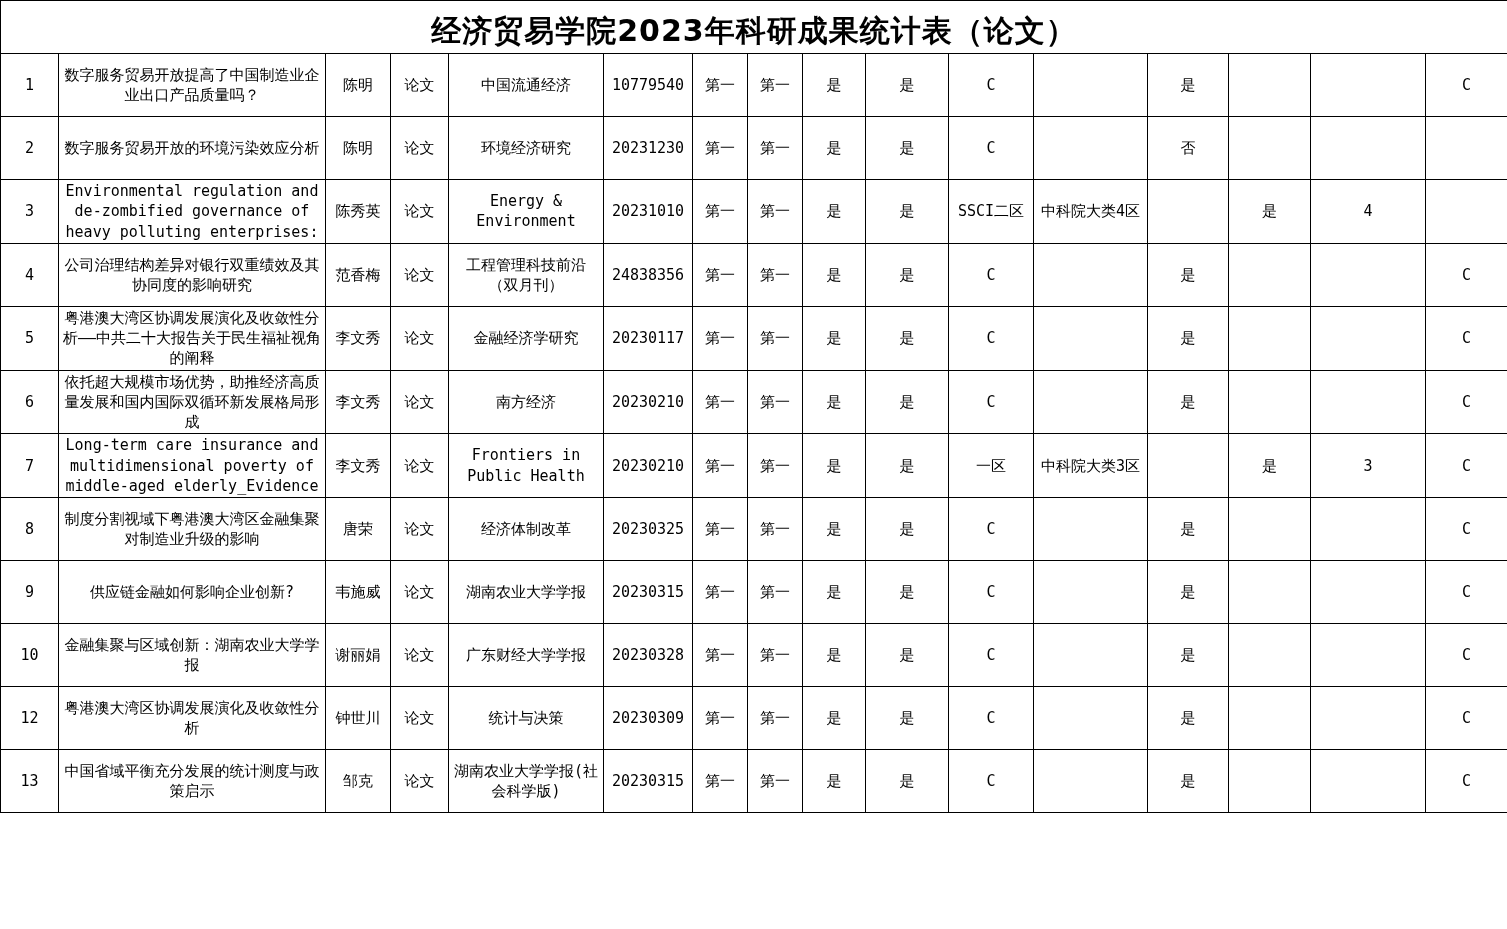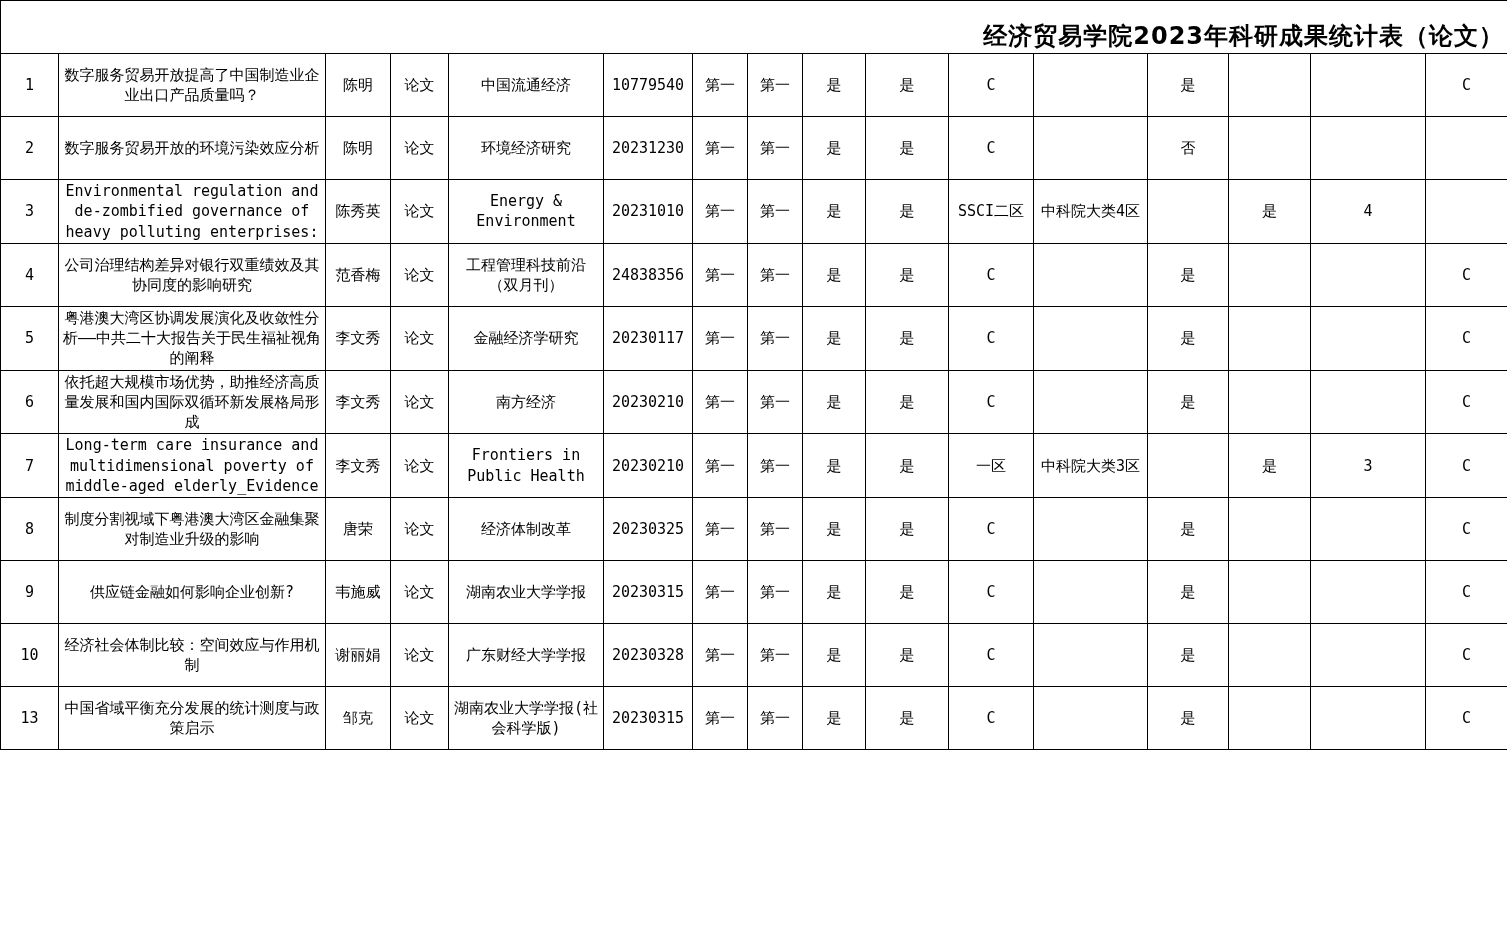--- a/index.html
+++ b/index.html
@@ -23,25 +23,24 @@
     border: 1.5px solid #000;
     text-align: center;
     vertical-align: middle;
     padding: 1px 3px;
     overflow: hidden;
     word-break: break-word;
   }
   .title-cell {
     font-family: "DejaVu Sans", sans-serif;
     font-weight: 700;
-    font-size: 24px;
+    font-size: 30px;
     height: 50px;
     vertical-align: bottom;
     letter-spacing: 1px;
-    text-align: right;
   }
   tr[data-name="header-row"] th {
     font-weight: 400;
     font-size: 15px;
     line-height: 1.25;
     height: 52px;
     padding: 1px 2px;
   }
   tbody td {
     font-size: 15px;
@@ -234,25 +233,43 @@
         <td data-name="table-cell">是</td>
         <td data-name="table-cell">C</td>
         <td data-name="table-cell"></td>
         <td data-name="table-cell">是</td>
         <td data-name="table-cell"></td>
         <td data-name="table-cell"></td>
         <td data-name="table-cell">C</td>
       </tr>
       <tr data-name="table-row">
         <td data-name="table-cell">10</td>
-        <td data-name="table-cell">经济社会体制比较：空间效应与作用机制</td>
+        <td data-name="table-cell">金融集聚与区域创新：湖南农业大学学报</td>
         <td data-name="table-cell">谢丽娟</td>
         <td data-name="table-cell">论文</td>
         <td data-name="table-cell">广东财经大学学报</td>
         <td data-name="table-cell">20230328</td>
+        <td data-name="table-cell">第一</td>
+        <td data-name="table-cell">第一</td>
+        <td data-name="table-cell">是</td>
+        <td data-name="table-cell">是</td>
+        <td data-name="table-cell">C</td>
+        <td data-name="table-cell"></td>
+        <td data-name="table-cell">是</td>
+        <td data-name="table-cell"></td>
+        <td data-name="table-cell"></td>
+        <td data-name="table-cell">C</td>
+      </tr>
+      <tr data-name="table-row">
+        <td data-name="table-cell">12</td>
+        <td data-name="table-cell">粤港澳大湾区协调发展演化及收敛性分析</td>
+        <td data-name="table-cell">钟世川</td>
+        <td data-name="table-cell">论文</td>
+        <td data-name="table-cell">统计与决策</td>
+        <td data-name="table-cell">20230309</td>
         <td data-name="table-cell">第一</td>
         <td data-name="table-cell">第一</td>
         <td data-name="table-cell">是</td>
         <td data-name="table-cell">是</td>
         <td data-name="table-cell">C</td>
         <td data-name="table-cell"></td>
         <td data-name="table-cell">是</td>
         <td data-name="table-cell"></td>
         <td data-name="table-cell"></td>
         <td data-name="table-cell">C</td>

